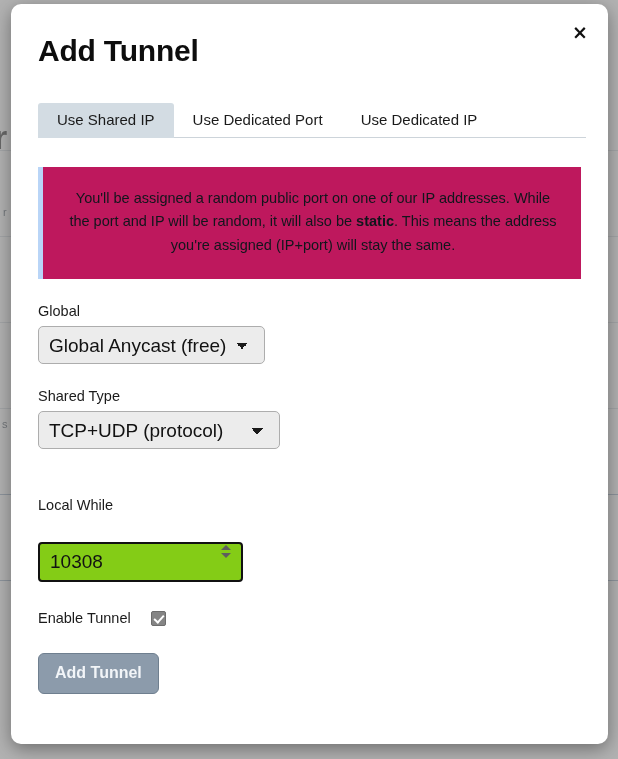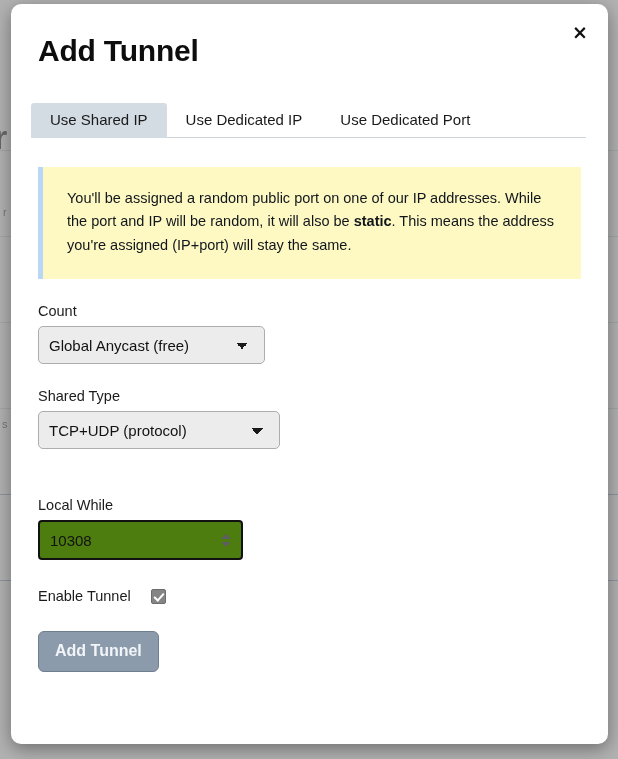--- a/index.html
+++ b/index.html
@@ -83,20 +83,21 @@
     padding: 30px 0 0 7px;
     font-size: 30px;
     font-weight: 700;
     color: #0d0d0d;
     letter-spacing: -0.2px;
   }
 
   
   .tabs {
     margin-top: 32px;
+    margin-left: 7px;
     margin-right: 2px;
     display: flex;
     align-items: flex-end;
     border-bottom: 1px solid #cdd4da;
     height: 38px;
   }
   .tab {
     font-size: 15px;
     color: #1a1a1a;
     padding: 9px 19px 10px 19px;
@@ -111,43 +112,44 @@
   .tab.active {
     background: #d3dce3;
     border-radius: 3px 3px 0 0;
     margin-bottom: -1px;
     padding-bottom: 11px;
   }
 
   
   .callout {
     margin: 29px 7px 0 7px;
-    background: #fef9c3;
+    background: #be185d;
     border-left: 5px solid #b9d5f7;
     padding: 20px 22px 22px 24px;
     font-size: 14.5px;
     line-height: 1.62;
     color: #11161c;
+    text-align: center;
   }
   .callout b { font-weight: 700; }
 
   
   .form { margin-top: 24px; padding-left: 7px; }
   .field { margin-bottom: 0; }
   .field-label {
     display: block;
     font-size: 14.5px;
     color: #1b1b1b;
     margin-bottom: 7px;
   }
   .gap { height: 24px; }
 
   select.control, input.control {
     font-family: "Liberation Sans", sans-serif;
-    font-size: 15px;
+    font-size: 19px;
     color: #121212;
     height: 38px;
     padding: 0 10px;
     border: 1px solid #adadad;
     border-radius: 5px;
     background: #ececec;
     outline: none;
   }
   select.control {
     width: 227px;
@@ -165,25 +167,26 @@
   }
   select.control.tunnel-type { width: 242px; }
   input.control.disabled-field {
     width: 205px;
     background: #ececec;
     color: #1d1d1d;
   }
   .port-row { position: relative; width: 205px; }
   input.control.focused {
     width: 205px;
-    background: #4d7c0f;
+    background: #84cc16;
     border: 2px solid #111111;
     border-radius: 4px;
     height: 40px;
     caret-color: #000;
+    margin-top: 22px;
   }
   .spinner {
     position: absolute;
     right: 12px; top: 50%;
     transform: translateY(-50%);
     width: 10px; height: 20px;
     display: flex; flex-direction: column;
     justify-content: center; align-items: center;
     gap: 3px;
     cursor: pointer;
@@ -261,36 +264,36 @@
 <div id="modal">
   <div id="modal-inner">
 
     <button class="close-btn">×</button>
 
     <h1 class="modal-title">Add Tunnel</h1>
 
     
     <div class="tabs">
       <button class="tab active">Use Shared IP</button>
+      <button class="tab">Use Dedicated Port</button>
       <button class="tab">Use Dedicated IP</button>
-      <button class="tab">Use Dedicated Port</button>
     </div>
 
     
     <div class="callout">
       <span>You'll be assigned a random public port on one of our IP addresses.</span>
       <span>While the port and IP will be random, it will also be </span><b>static</b><span>. This means</span>
       <span>the address you're assigned (IP+port) will stay the same.</span>
     </div>
 
     
     <div class="form">
 
       <div class="field">
-        <label class="field-label">Count</label>
+        <label class="field-label">Global</label>
         <select class="control">
           <option>Global Anycast (free)</option>
         </select>
       </div>
 
       <div class="gap"></div>
 
       <div class="field">
         <label class="field-label">Shared Type</label>
         <select class="control tunnel-type">

